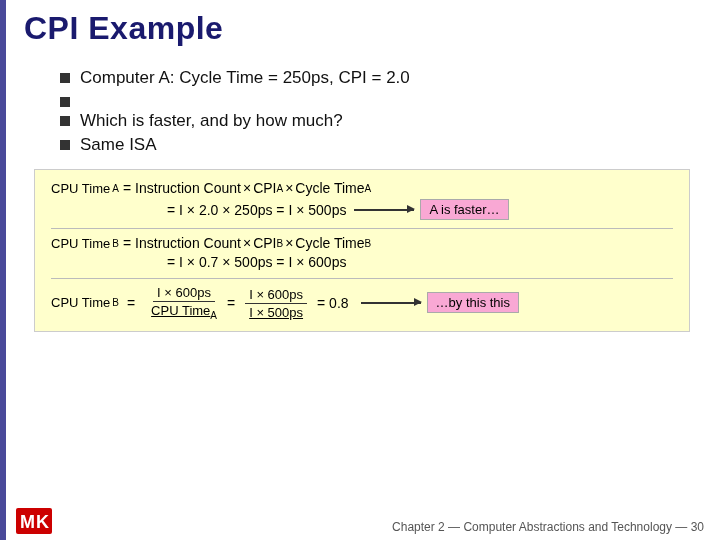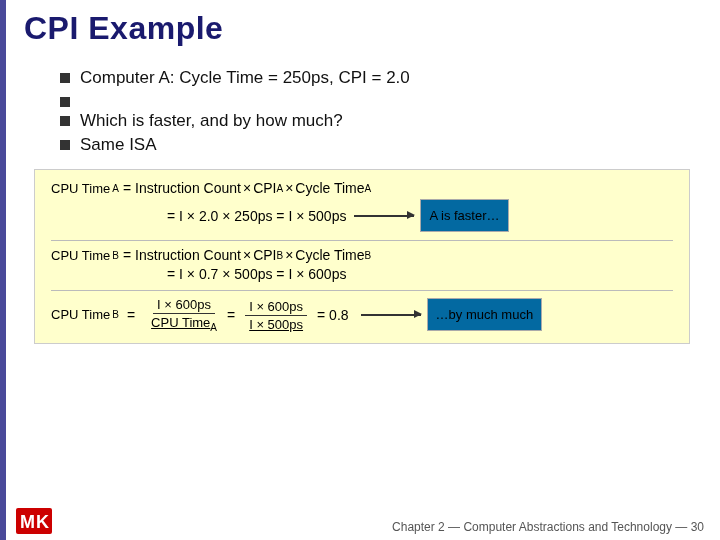--- a/index.html
+++ b/index.html
@@ -90,23 +90,23 @@
       position: absolute;
       right: -1px;
       top: -4px;
       border-left: 8px solid #333;
       border-top: 4px solid transparent;
       border-bottom: 4px solid transparent;
     }
 
     .callout {
       display: inline-block;
-      background: #0369a1;
+      background: #f9a8d4;
       border: 1px solid #aaa;
-      padding: 8px 8px;
+      padding: 2px 8px;
       font-size: 13px;
       margin-left: 6px;
       white-space: nowrap;
     }
 
     .formula-divider {
       border-top: 1px solid #bbb;
       margin: 6px 0;
     }
 
@@ -265,21 +265,21 @@
       <span style="margin-left:2px;">=</span>
       <span style="margin:0 6px;">
         <span class="fraction">
           <span class="fraction-num">I × 600ps</span>
           <span class="fraction-den">I × 500ps</span>
         </span>
       </span>
       <span style="margin-right:4px;">= 0.8</span>
       <span class="arrow-label">
         <span class="arrow-line"></span>
-        <span class="callout">…by much much</span>
+        <span class="callout">…by this this</span>
       </span>
     </div>
 
   </div>
 </div>
 
 <div class="logo-area">
   <div class="logo-mk">
     <svg width="36" height="26" viewBox="0 0 36 26">
       <rect x="0" y="0" width="36" height="26" rx="2" fill="#cc0000"></rect>

